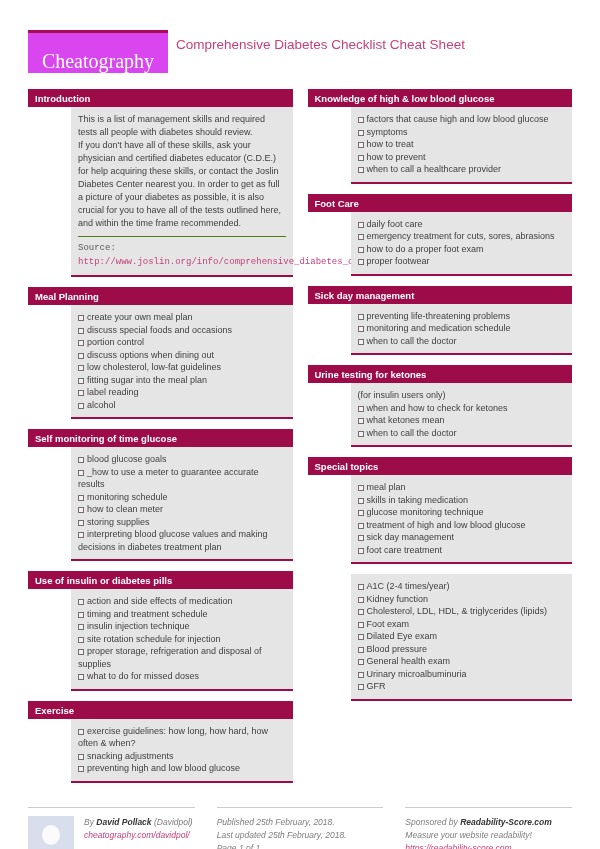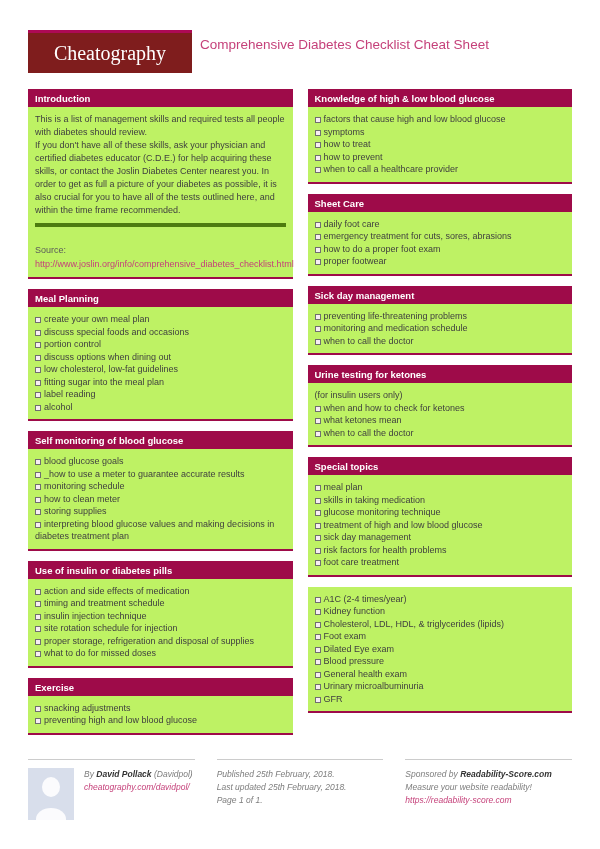--- a/index.html
+++ b/index.html
@@ -8,53 +8,54 @@
     width: 600px; height: 849px;
     background: #ffffff;
     font-family: "Liberation Sans", sans-serif;
     overflow: hidden;
   }
   .page { padding: 30px 28px 0 28px; }
 
   
   .header { display: flex; align-items: flex-start; }
   .logo-box {
-    width: 164px; height: 43px; background: #7f1d1d;
+    width: 140px; height: 43px; background: #d946ef;
     border-top: 3px solid #ad0a55;
-    display: flex; align-items: center; justify-content: center;
+    display: flex; align-items: flex-end; justify-content: center;
     flex: none;
   }
   .logo-text { color: #ffffff; font-family: "Liberation Serif", serif; font-size: 20px; }
   .head-text { margin-left: 8px; padding-top: 7px; }
   .title { color: #c5417a; font-size: 13.5px; line-height: 1.2; }
   .byline { margin-top: 3px; font-size: 9.5px; color: #6b6b6b; }
   .byline .lnk { color: #c5417a; text-decoration: none; }
 
   
   .content { display: flex; gap: 15px; margin-top: 16px; }
   .col { flex: 1; min-width: 0; }
   .section { margin-bottom: 10px; }
   .sec-header {
     background: #9e0b49; color: #ffffff;
     font-size: 9.5px; font-weight: bold;
     padding: 4px 7px 3px 7px;
   }
   .sec-body {
-    background: #bef264;
+    background: #e5e5e5;
     border-bottom: 2px solid #9e0b49;
     padding: 6px 7px 6px 7px;
+    margin-left: 43px;
   }
   .item { font-size: 9px; color: #3f3f3f; line-height: 12.5px; }
   .checkbox {
     display: inline-block; width: 6px; height: 6px;
     border: 1px solid #6f6f6f; background: #f8eef4;
     margin-right: 3px; vertical-align: -1px;
   }
   .para { font-size: 9px; color: #3f3f3f; line-height: 13px; margin: 0; }
-  .source-block { border-top: 4px solid #4d7c0f; margin-top: 6px; padding-top: 16px; }
+  .source-block { border-top: 1px solid #4d7c0f; margin-top: 6px; padding-top: 4px; font-family: Liberation Mono, monospace; }
   .source-label { font-size: 9px; color: #5a5a5a; line-height: 14px; }
   .source-link { display: block; font-size: 9px; color: #c5417a; line-height: 14px; text-decoration: none; }
 
   
   .footer { display: flex; gap: 22px; margin-top: 14px; font-style: italic; }
   .fcol {
     flex: 1; border-top: 1px solid #cccccc; padding-top: 8px;
     font-size: 8.5px; color: #7d7d7d; line-height: 1.55;
   }
   .fcol-author { display: flex; }
@@ -107,21 +108,21 @@
             <div class="item"><span class="checkbox"></span><span>discuss special foods and occasions</span></div>
             <div class="item"><span class="checkbox"></span><span>portion control</span></div>
             <div class="item"><span class="checkbox"></span><span>discuss options when dining out</span></div>
             <div class="item"><span class="checkbox"></span><span>low cholesterol, low-fat guidelines</span></div>
             <div class="item"><span class="checkbox"></span><span>fitting sugar into the meal plan</span></div>
             <div class="item"><span class="checkbox"></span><span>label reading</span></div>
             <div class="item"><span class="checkbox"></span><span>alcohol</span></div>
           </div>
         </section>
         <section class="section">
-          <div class="sec-header">Self monitoring of blood glucose</div>
+          <div class="sec-header">Self monitoring of time glucose</div>
           <div class="sec-body">
             <div class="item"><span class="checkbox"></span><span>blood glucose goals</span></div>
             <div class="item"><span class="checkbox"></span><span>_how to use a meter to guarantee accurate results</span></div>
             <div class="item"><span class="checkbox"></span><span>monitoring schedule</span></div>
             <div class="item"><span class="checkbox"></span><span>how to clean meter</span></div>
             <div class="item"><span class="checkbox"></span><span>storing supplies</span></div>
             <div class="item"><span class="checkbox"></span><span>interpreting blood glucose values and making decisions in diabetes treatment plan</span></div>
           </div>
         </section>
         <section class="section">
@@ -131,38 +132,39 @@
             <div class="item"><span class="checkbox"></span><span>timing and treatment schedule</span></div>
             <div class="item"><span class="checkbox"></span><span>insulin injection technique</span></div>
             <div class="item"><span class="checkbox"></span><span>site rotation schedule for injection</span></div>
             <div class="item"><span class="checkbox"></span><span>proper storage, refrigeration and disposal of supplies</span></div>
             <div class="item"><span class="checkbox"></span><span>what to do for missed doses</span></div>
           </div>
         </section>
         <section class="section">
           <div class="sec-header">Exercise</div>
           <div class="sec-body">
+            <div class="item"><span class="checkbox"></span><span>exercise guidelines: how long, how hard, how often &amp; when?</span></div>
             <div class="item"><span class="checkbox"></span><span>snacking adjustments</span></div>
             <div class="item"><span class="checkbox"></span><span>preventing high and low blood glucose</span></div>
           </div>
         </section>
       </div>
     <div class="col">
         <section class="section">
           <div class="sec-header">Knowledge of high &amp; low blood glucose</div>
           <div class="sec-body">
             <div class="item"><span class="checkbox"></span><span>factors that cause high and low blood glucose</span></div>
             <div class="item"><span class="checkbox"></span><span>symptoms</span></div>
             <div class="item"><span class="checkbox"></span><span>how to treat</span></div>
             <div class="item"><span class="checkbox"></span><span>how to prevent</span></div>
             <div class="item"><span class="checkbox"></span><span>when to call a healthcare provider</span></div>
           </div>
         </section>
         <section class="section">
-          <div class="sec-header">Sheet Care</div>
+          <div class="sec-header">Foot Care</div>
           <div class="sec-body">
             <div class="item"><span class="checkbox"></span><span>daily foot care</span></div>
             <div class="item"><span class="checkbox"></span><span>emergency treatment for cuts, sores, abrasions</span></div>
             <div class="item"><span class="checkbox"></span><span>how to do a proper foot exam</span></div>
             <div class="item"><span class="checkbox"></span><span>proper footwear</span></div>
           </div>
         </section>
         <section class="section">
           <div class="sec-header">Sick day management</div>
           <div class="sec-body">
@@ -181,21 +183,20 @@
           </div>
         </section>
         <section class="section">
           <div class="sec-header">Special topics</div>
           <div class="sec-body">
             <div class="item"><span class="checkbox"></span><span>meal plan</span></div>
             <div class="item"><span class="checkbox"></span><span>skills in taking medication</span></div>
             <div class="item"><span class="checkbox"></span><span>glucose monitoring technique</span></div>
             <div class="item"><span class="checkbox"></span><span>treatment of high and low blood glucose</span></div>
             <div class="item"><span class="checkbox"></span><span>sick day management</span></div>
-            <div class="item"><span class="checkbox"></span><span>risk factors for health problems</span></div>
             <div class="item"><span class="checkbox"></span><span>foot care treatment</span></div>
           </div>
         </section>
         <section class="section">
           <div class="sec-body">
             <div class="item"><span class="checkbox"></span><span>A1C (2-4 times/year)</span></div>
             <div class="item"><span class="checkbox"></span><span>Kidney function</span></div>
             <div class="item"><span class="checkbox"></span><span>Cholesterol, LDL, HDL, &amp; triglycerides (lipids)</span></div>
             <div class="item"><span class="checkbox"></span><span>Foot exam</span></div>
             <div class="item"><span class="checkbox"></span><span>Dilated Eye exam</span></div>

